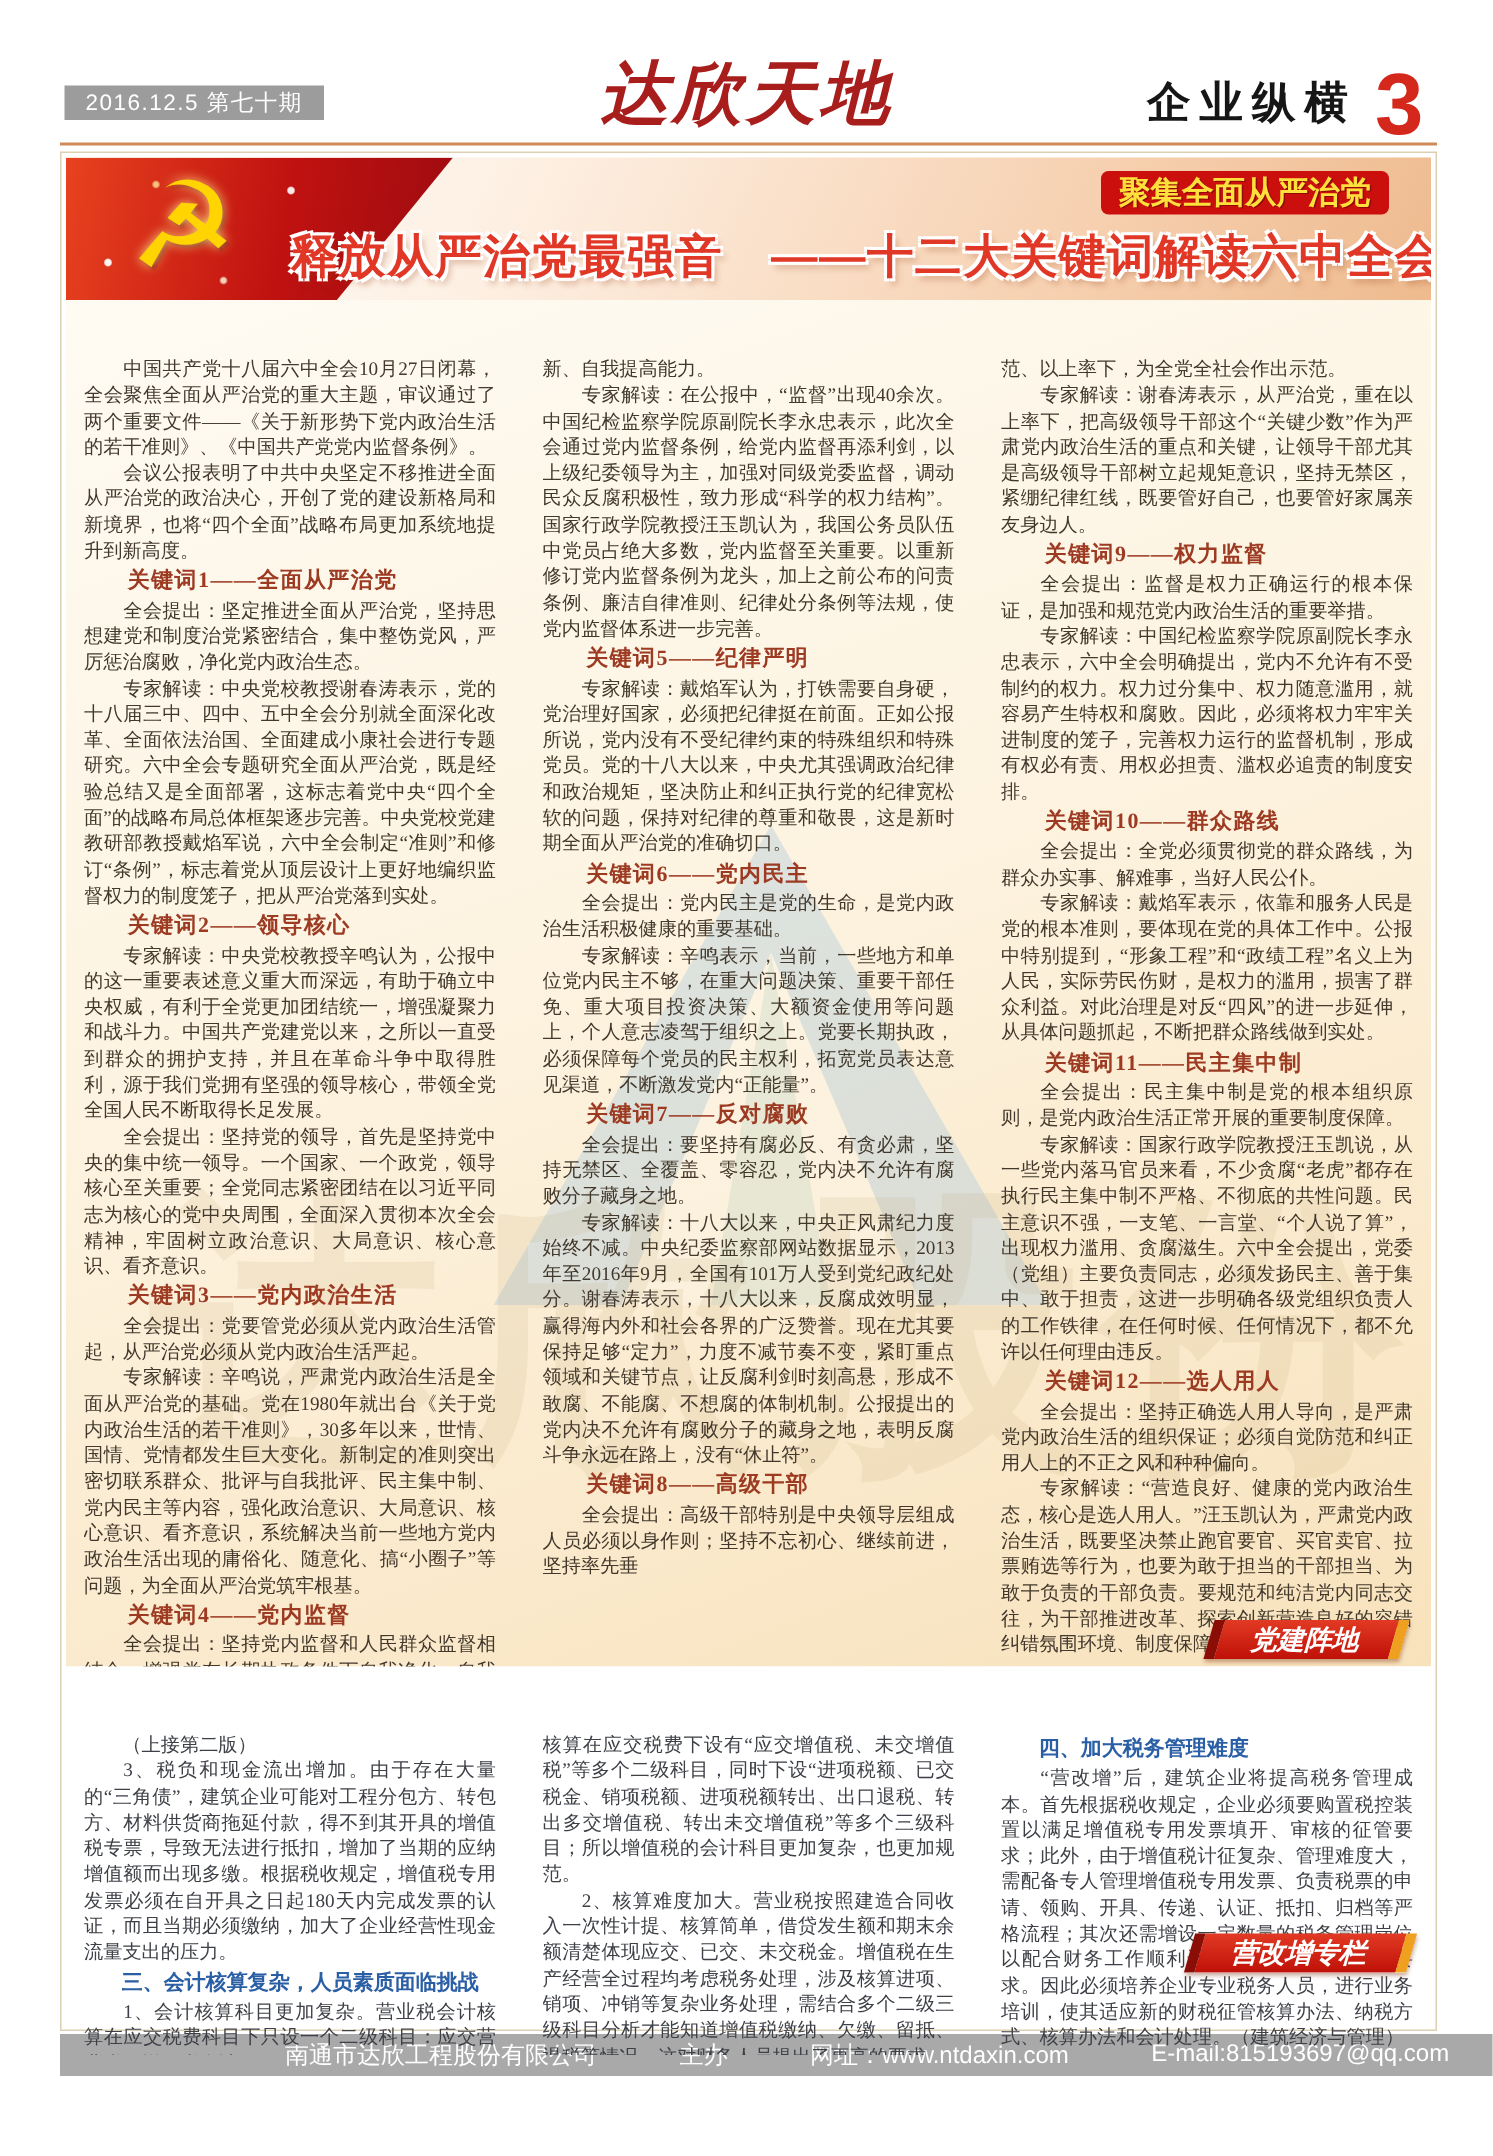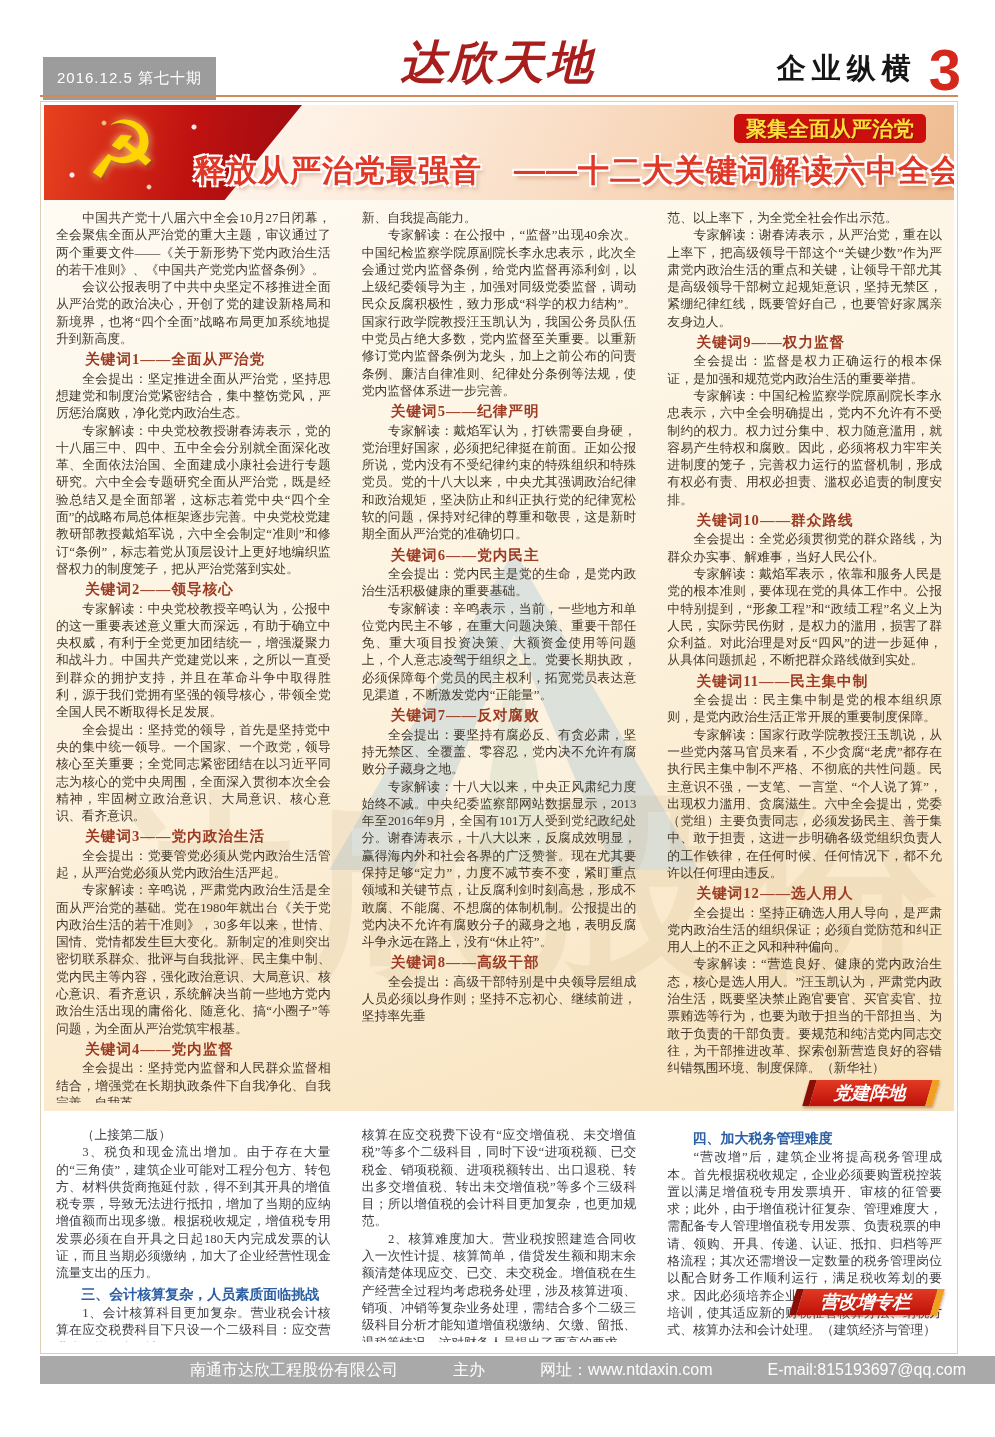--- a/index.html
+++ b/index.html
@@ -1,24 +1,24 @@
 <!DOCTYPE html>
 <html><head>
 <meta charset="utf-8">
 <style>
   html,body{margin:0;padding:0;}
   body{width:995px;height:1437px;position:relative;background:#ffffff;
        font-family:"Liberation Serif", serif;overflow:hidden;}
 
   
   .issue-box{position:absolute;left:43px;top:57px;background:#9c9c9c;color:#fff;
-             font-size:15px;padding:12px 14px;font-family:"Liberation Sans",sans-serif;letter-spacing:1px;}
+             font-size:15px;padding:2px 14px;font-family:"Liberation Sans",sans-serif;letter-spacing:1px;}
   .masthead{position:absolute;left:0;right:0;top:40px;text-align:center;font-size:46px;line-height:1;
             color:#a81e1c;font-weight:bold;font-style:italic;letter-spacing:3px;}
-  .section-group{position:absolute;right:34px;top:44px;display:flex;align-items:flex-end;gap:12px;}
+  .section-group{position:absolute;right:46px;top:44px;display:flex;align-items:flex-end;gap:12px;}
   .section-label{font-size:29px;letter-spacing:6px;color:#161616;padding-bottom:7px;font-weight:bold;}
   .page-number{font-size:58px;font-weight:bold;color:#d5281c;line-height:.9;
                font-family:"Liberation Sans",sans-serif;}
   .header-rule{position:absolute;left:40px;top:95px;width:918px;height:2px;background:#d08a5a;}
 
   
   .content-box{position:absolute;left:40px;top:101px;width:916px;height:1251px;
                border:1px solid #ddcfb4;background:#fff;}
 
   
@@ -44,21 +44,21 @@
           letter-spacing:1px;
           text-shadow:-2px -2px 0 #fff,2px -2px 0 #fff,-2px 2px 0 #fff,2px 2px 0 #fff,3px 4px 4px rgba(150,60,20,.35);}
 
   
   .article{position:absolute;left:3px;top:98px;right:3px;height:911px;box-sizing:border-box;
            padding:10px 12px 8px;overflow:hidden;
            background:linear-gradient(160deg,#fefbf3 0%,#fdf3e0 45%,#f8e2bc 100%);}
   .wm-tri{position:absolute;left:285px;top:350px;z-index:0;opacity:.45;}
   .wm-text{position:absolute;left:55px;top:555px;z-index:0;font-size:200px;font-weight:bold;
            color:#b99c66;opacity:.12;letter-spacing:12px;white-space:nowrap;}
-  .columns{position:relative;z-index:2;display:flex;gap:31px;height:100%;}
+  .columns{position:relative;z-index:2;display:flex;gap:31px;height:100%;margin-top:28px;}
   .col{flex:1;overflow:hidden;text-align:justify;font-size:12.8px;line-height:17.3px;color:#42382c;}
 
   .blk{margin:0;}
   .blk.p{text-indent:2.05em;}
   .blk.cont{text-indent:0;}
   .blk.note{text-indent:2em;}
   .blk.h{color:#9c3a22;font-weight:bold;font-size:14.6px;text-indent:2em;margin:3px 0 2px;
          letter-spacing:1px;}
   .blk.hb{color:#2b5fa5;font-weight:bold;font-size:14px;text-indent:1.8em;margin:3px 0 2px;}
 

